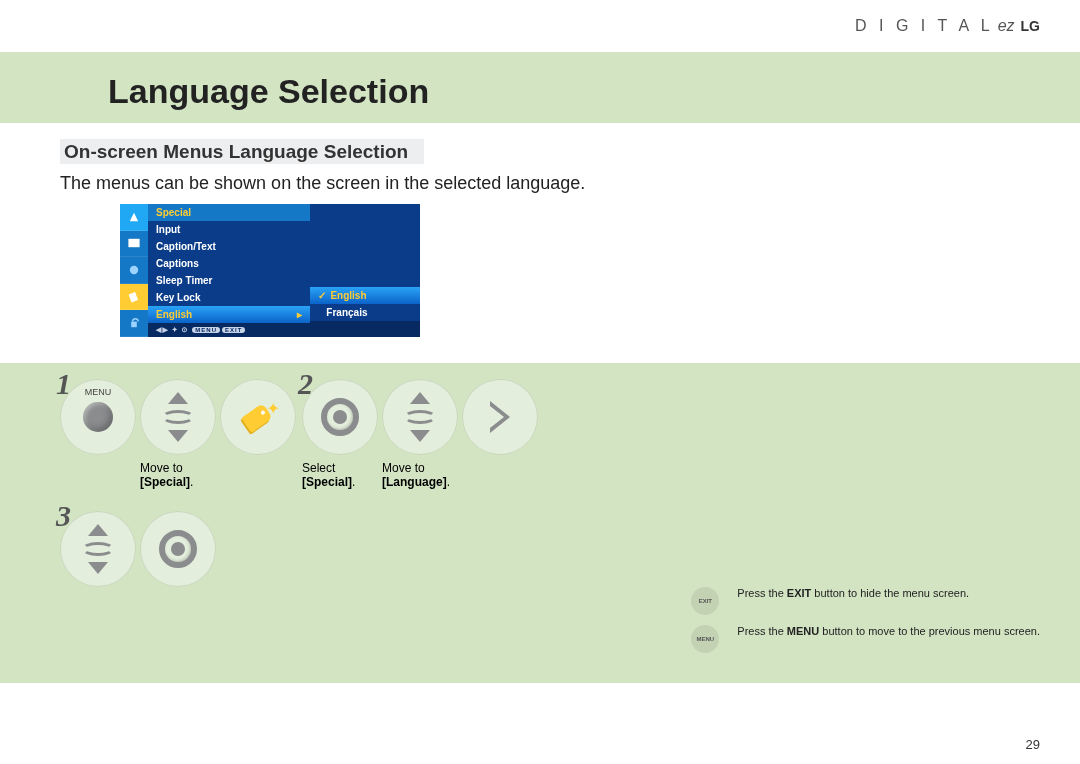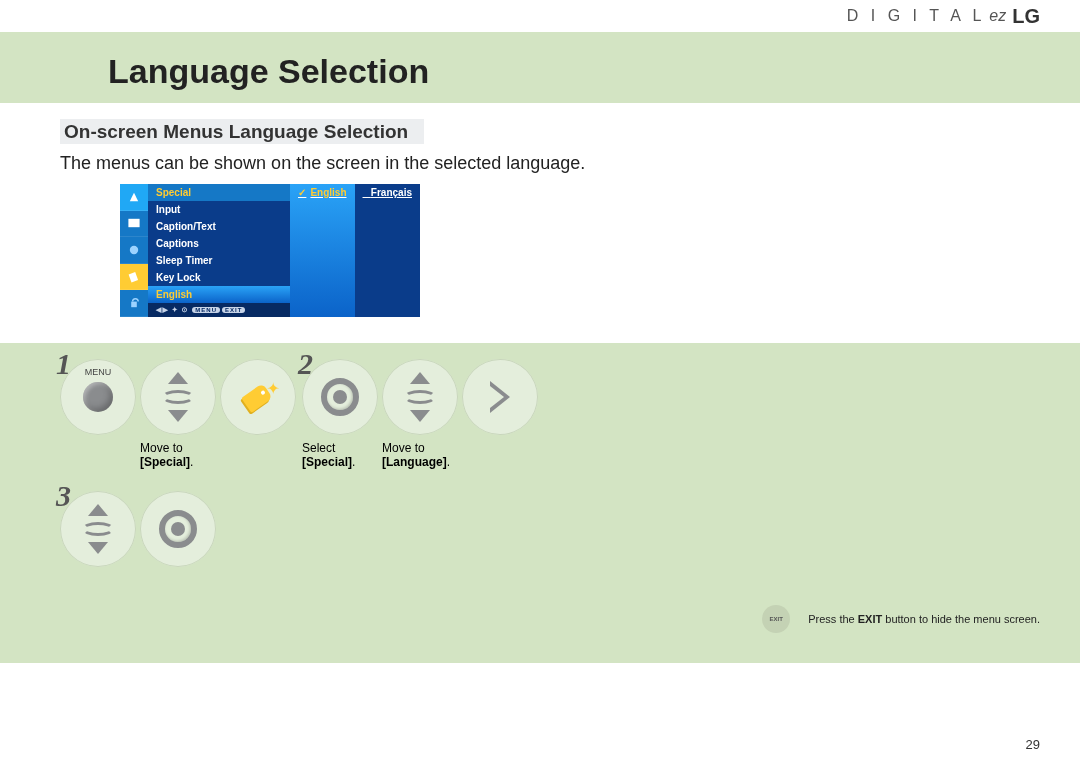--- a/index.html
+++ b/index.html
@@ -4,31 +4,31 @@
 <style>
   * { box-sizing: border-box; margin: 0; padding: 0; }
   body {
     width: 1080px;
     height: 764px;
     font-family: Arial, Helvetica, sans-serif;
     background: #fff;
     position: relative;
   }
   .brand-bar {
-    height: 32px;
+    height: 52px;
     display: flex;
     justify-content: flex-end;
     align-items: center;
     padding-right: 40px;
     font-size: 16px;
     letter-spacing: 4px;
     color: #555;
   }
   .brand-bar .ez { font-style: italic; letter-spacing: 0; margin: 4px 4px; }
-  .brand-bar .lg { font-weight: 900; letter-spacing: 0; color: #333; font-size: 20px; margin-left: 2px;}
+  .brand-bar .lg { font-weight: 900; letter-spacing: 0; color: #333; font-size: 14px; margin-left: 2px;}
   .title-band {
     background: #d3e4c3;
     padding: 20px 0 12px 108px;
   }
   .title-band h1 {
     font-size: 34px;
     font-weight: 700;
     color: #222;
   }
   .content-top {
@@ -87,23 +87,22 @@
     background: linear-gradient(#2aa3f7,#0b63c9);
     color:#ffcc33;
     display:flex;
     justify-content:space-between;
   }
   .menu-row.sel .arrow { color:#ffcc33; }
   .menu-options {
     width: 110px;
     background:#0a3c8a;
     display:flex;
-    flex-direction:row;
+    flex-direction:column;
     justify-content:flex-end;
-    text-decoration:underline;
   }
   .opt-row { padding: 3px 8px; color:#fff; }
   .opt-row .check { color:#ffcc33; margin-right:4px; }
   .opt-row.sel { background: linear-gradient(#2aa3f7,#0b63c9); color:#ffcc33;}
   .menu-footer {
     background:#072a63;
     padding:3px 8px;
     font-size:7px;
     color:#c7d4e8;
     letter-spacing:1px;
@@ -202,21 +201,21 @@
   
   .row2 { margin-top: 22px; display:flex; align-items:flex-start;}
   
   .footer-notes {
     position:absolute;
     right:40px;
     bottom:20px;
     font-size:11px;
     color:#222;
   }
-  .footer-notes .line{display:flex;align-items:center;gap:18px;margin-bottom:10px;}
+  .footer-notes .line{display:flex;gap:18px;margin-bottom:10px;}
   .mini-circle{
     width:28px;height:28px;border-radius:50%;
     background:#c4d2b4;
     display:flex;align-items:center;justify-content:center;
     font-size:6px;color:#555;font-weight:700;
   }
   .page-num{
     position:absolute;
     right:40px;
     bottom:12px;
@@ -366,16 +365,20 @@
         </div>
       </div>
     </div>
   </div>
 
   <div class="footer-notes">
     <div class="line">
       <div class="mini-circle">EXIT</div>
       <div><span>Press the </span><b>EXIT</b><span> button to hide the menu screen.</span></div>
     </div>
+    <div class="line">
+      <div class="mini-circle">MENU</div>
+      <div><span>Press the </span><b>MENU</b><span> button to move to the previous menu screen.</span></div>
+    </div>
   </div>
 </div>
 
 <div class="page-num">29</div>
 
 </body></html>

